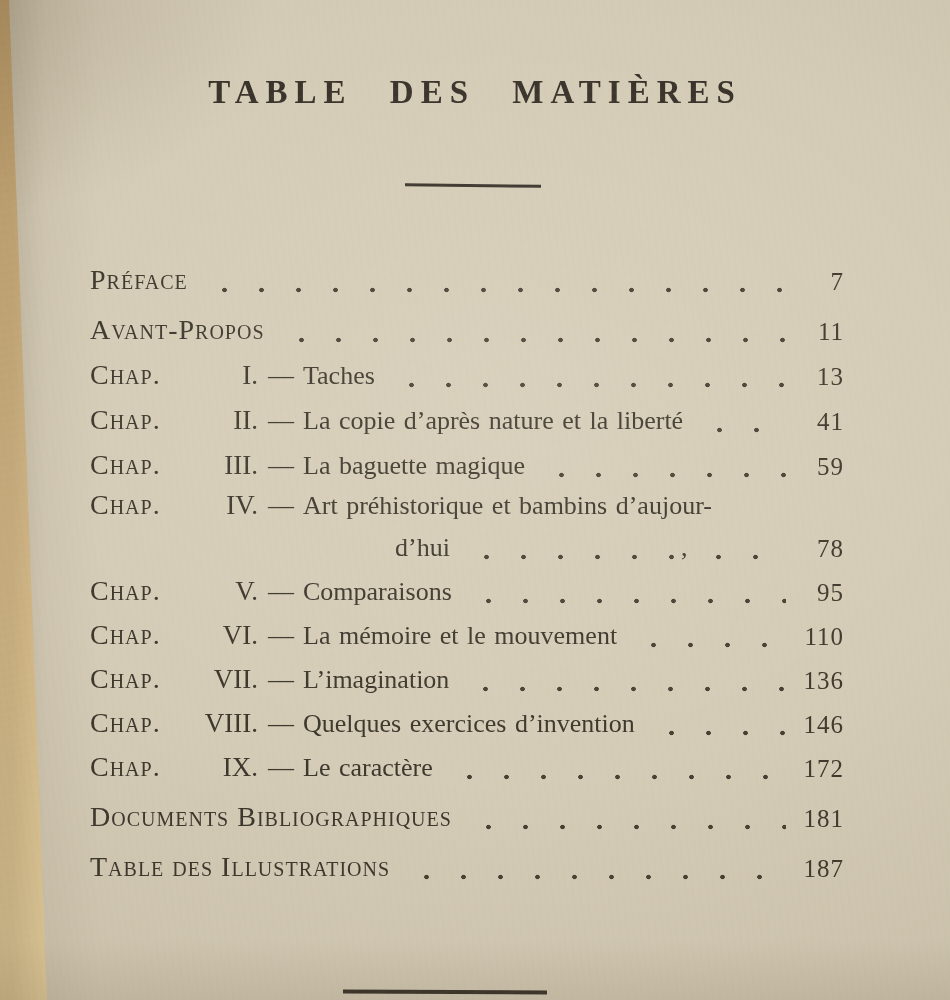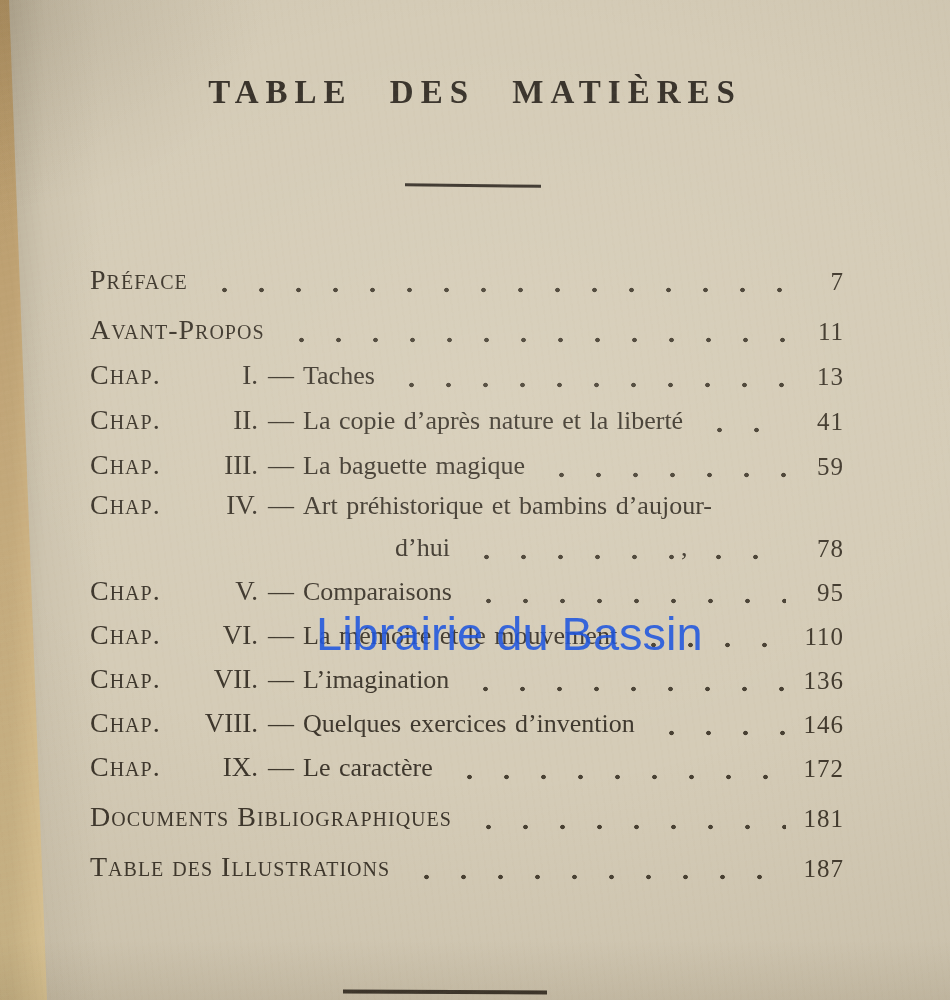--- a/index.html
+++ b/index.html
@@ -240,16 +240,15 @@
       </div>
       <div class="toc-row" data-row="table-illustrations">
         <span class="label">Table des Illustrations</span>
         <span class="leader">
           <span class="dots"></span>
         </span>
         <span class="pagenum">187</span>
       </div>
     </div>
 
-  <div class="watermark" style="color: rgb(32, 87, 223);">Librairie du Bassin</div>
 
   <div class="bottom-divider"></div>
 </div>
 
 </body></html>

